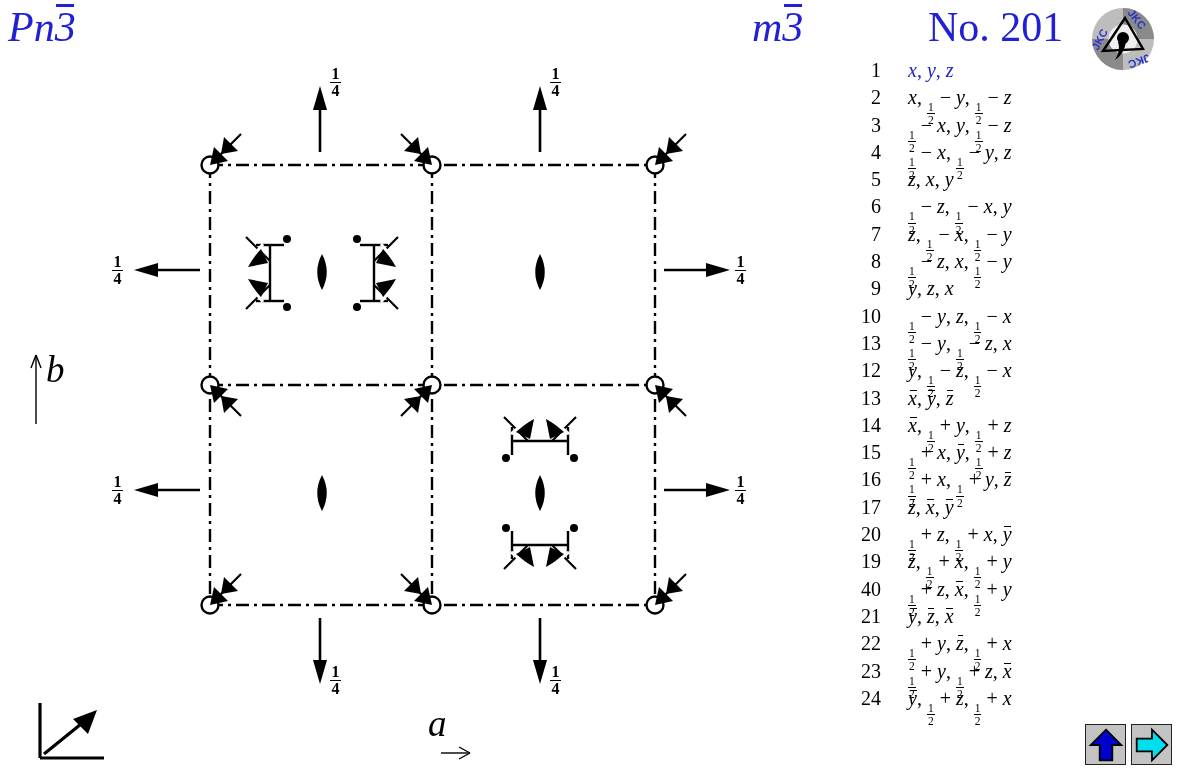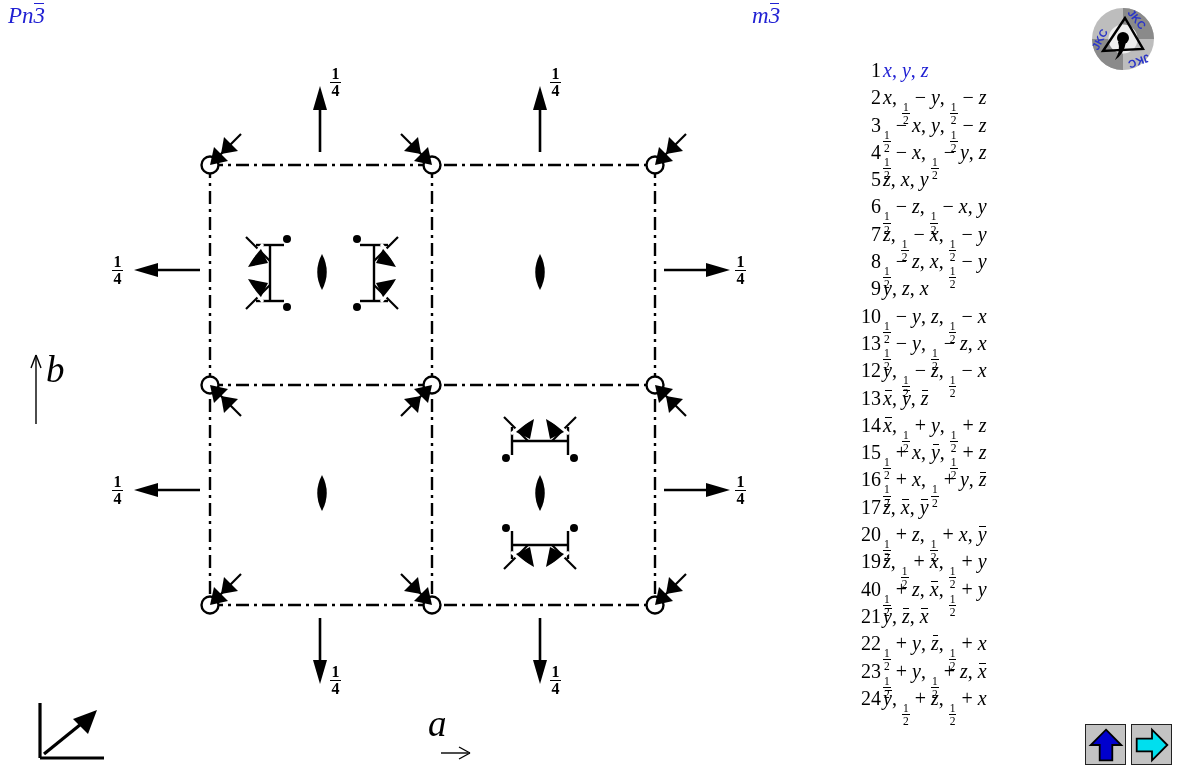--- a/index.html
+++ b/index.html
@@ -1,33 +1,33 @@
 <!DOCTYPE html>
 <html style="--blue: #2121d3;"><head>
 <meta charset="utf-8">
 <style>
   :root{ --blue:#2121d3; }
   html,body{margin:0;padding:0;background:#fff;}
   #page{position:relative;width:1180px;height:770px;background:#fff;overflow:hidden;
         font-family:"Liberation Serif", serif;color:#000;}
   svg{display:block;}
   
-  .title{position:absolute;top:3px;font-size:23px;color:var(--blue);white-space:nowrap;}
+  .title{position:absolute;top:3px;font-size:42px;color:var(--blue);white-space:nowrap;}
   .it{font-style:italic;}
   .ov{position:relative;}
   .ov::after{content:"";position:absolute;left:0.04em;right:0.04em;top:0em;
              border-top:0.075em solid currentColor;}
   .ovx{position:relative;font-style:italic;}
   .ovx::after{content:"";position:absolute;left:0.08em;right:0.02em;top:0.16em;
               border-top:0.07em solid currentColor;}
   
   #pos-list{position:absolute;left:845px;top:57px;width:300px;}
   .prow{display:flex;align-items:baseline;height:27.3px;font-size:20px;line-height:27.3px;}
   .pn{width:36px;text-align:right;flex:none;}
-  .pc{margin-left:2px;white-space:nowrap;}
+  .pc{margin-left:27px;white-space:nowrap;}
   .pc .var{font-style:italic;}
   .hl{color:var(--blue);}
   .fr{display:inline-flex;flex-direction:column;align-items:center;font-size:11.5px;
       line-height:1.05;vertical-align:-7px;font-style:normal;}
   .fr .num{border-bottom:1.2px solid currentColor;padding:0 1px;}
   
   .q{position:absolute;display:flex;flex-direction:column;align-items:center;
      font-weight:bold;font-size:16px;line-height:1.0;}
   .q .num{border-bottom:1.8px solid #000;padding:0 1.5px;}
   
@@ -40,20 +40,21 @@
   #logo{position:absolute;top:6px;left:1090px;width:66px;height:66px;cursor:pointer;}
   .lg{font-family:"Liberation Sans", sans-serif;font-weight:bold;font-size:11px;}
 </style>
 </head>
 <body>
 
 <div id="page">
 
   <div class="title it" style="left:8px;"><span>Pn</span><span class="ov">3</span></div>
   <div class="title it" style="left:752px;"><span>m</span><span class="ov">3</span></div>
+  <div class="title" style="left:928px;"><span>No. 201</span></div>
 
   <div id="logo">
     <svg width="66" height="66" viewBox="0 0 66 66">
       <circle cx="33" cy="33" r="31" fill="#bdbdbd"></circle>
       <path d="M33,2 A31,31 0 0 1 64,33 L47,33 A14,14 0 0 0 33,19 Z" fill="#8a8a8a"></path>
       <path d="M33,64 A31,31 0 0 1 2,33 L19,33 A14,14 0 0 0 33,47 Z" fill="#8a8a8a"></path>
       <circle cx="33" cy="33" r="14.5" fill="#efefef"></circle>
       <polygon points="35,12 13,45 53,43" fill="none" stroke="#000" stroke-width="2.4"></polygon>
       <circle cx="33" cy="32" r="6" fill="#000"></circle>
       <path d="M36,36 Q34,48 25,54 Q31,44 28,36 Z" fill="#000"></path>

